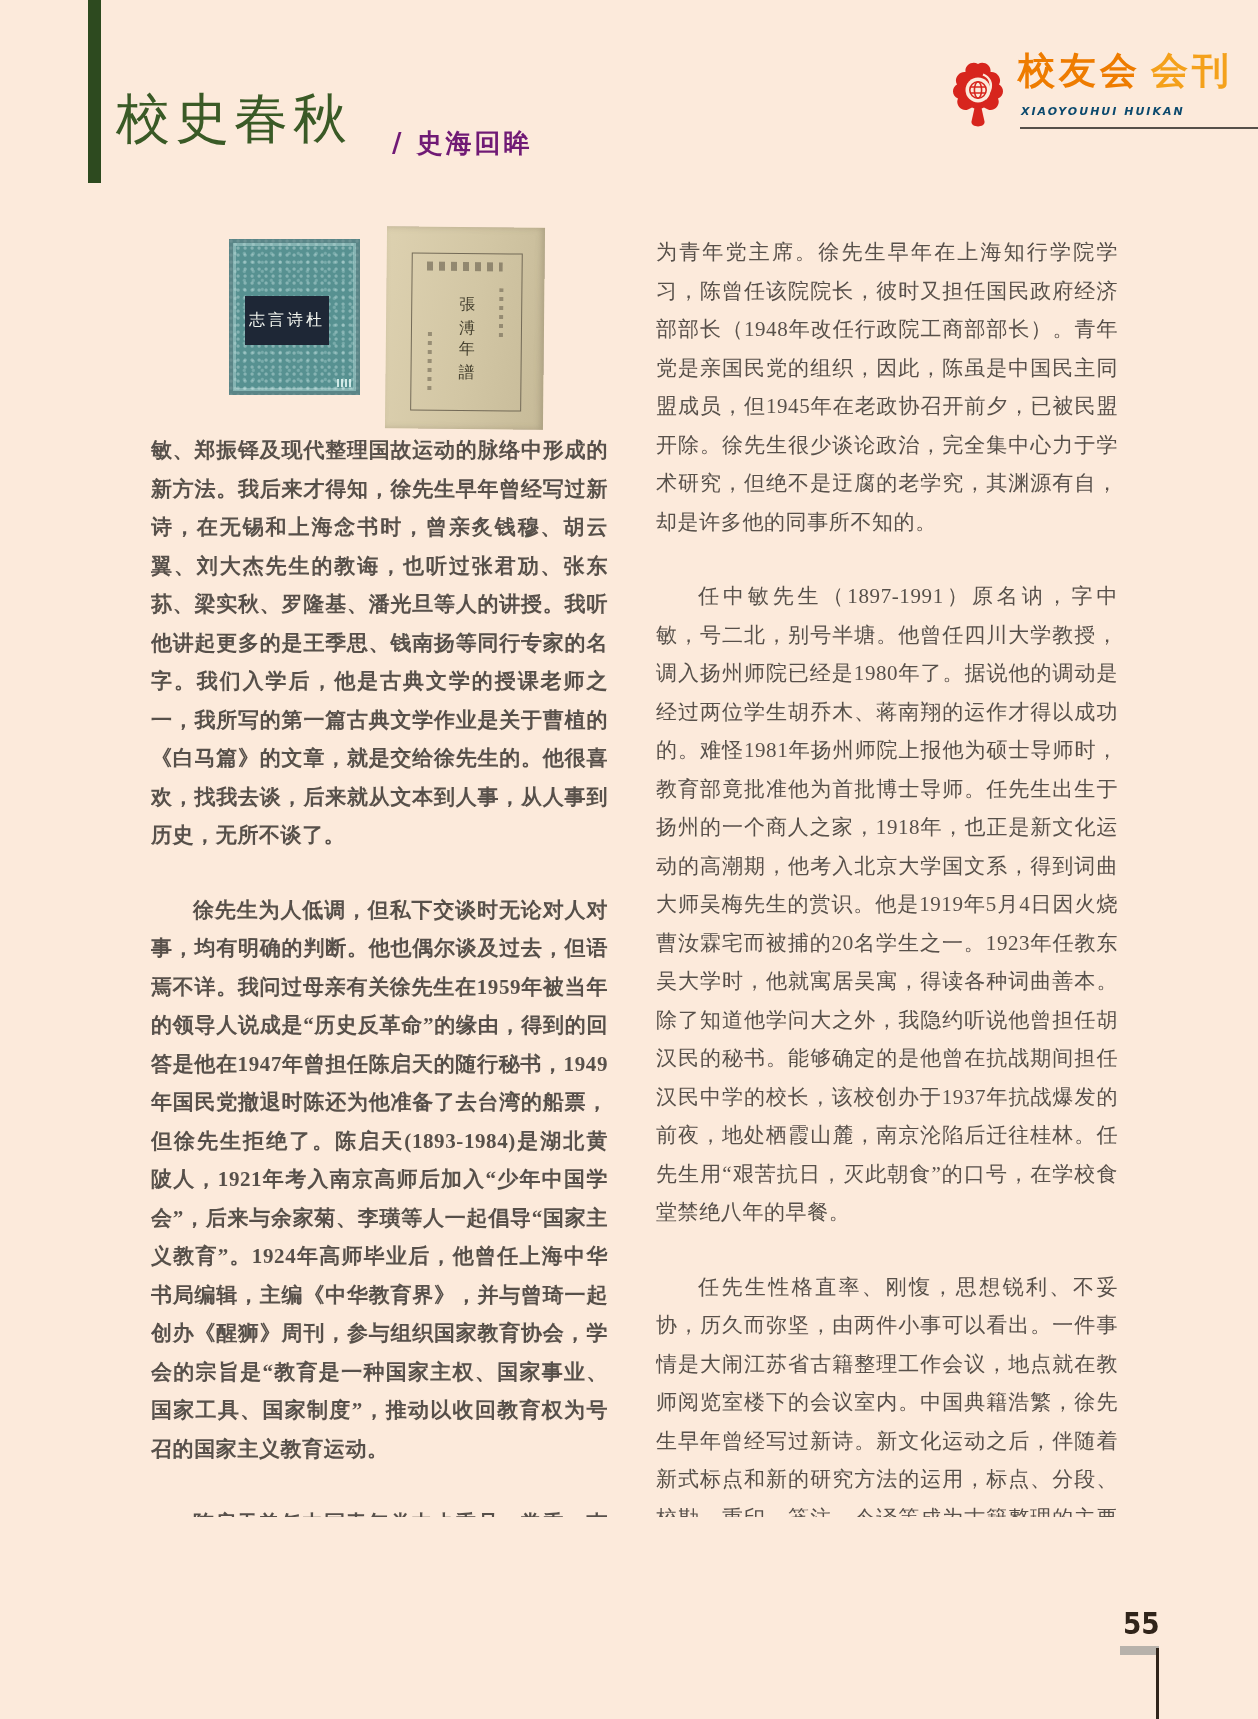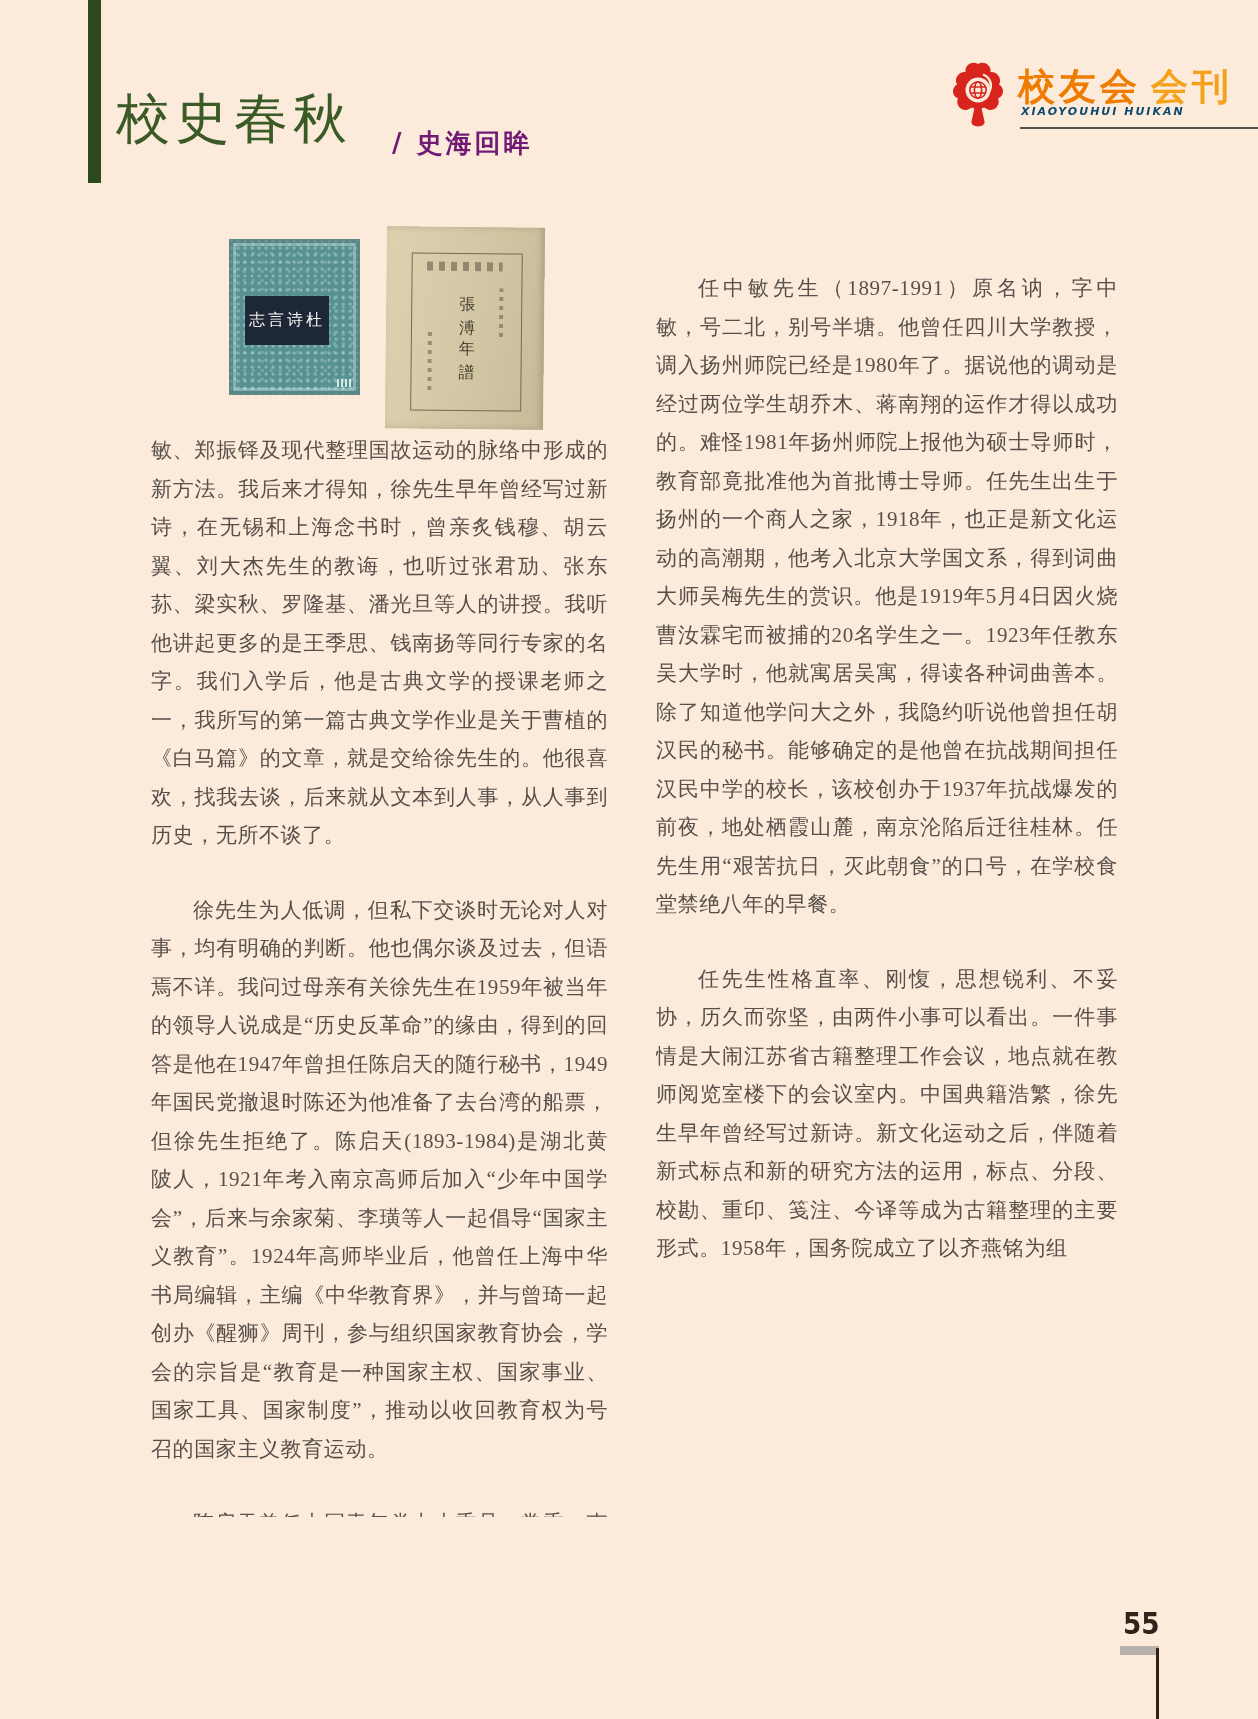--- a/index.html
+++ b/index.html
@@ -17,21 +17,21 @@
     font-family:"DejaVu Sans", sans-serif;
     font-weight:400;font-size:54px;letter-spacing:5px;color:#3a5a26;line-height:1;
   }
   .section-subtitle{
     position:absolute;left:392px;top:130px;
     font-family:"DejaVu Sans", sans-serif;
     font-weight:700;font-size:26px;letter-spacing:3px;color:#701a75;line-height:1;
   }
   .logo{position:absolute;left:948px;top:62px;width:60px;height:74px;}
   .masthead-cn{
-    position:absolute;left:1018px;top:68px;
+    position:absolute;left:1018px;top:52px;
     font-family:"DejaVu Sans", sans-serif;
     font-weight:800;font-size:37px;letter-spacing:4px;line-height:1;text-align:right;
   }
   .masthead-cn .t1{color:#ee7c00;}
   .masthead-cn .t2{color:#f4a11b;margin-left:10px;}
   .masthead-en{
     position:absolute;left:1021px;top:106px;
     font-family:"DejaVu Sans", sans-serif;
     font-style:italic;font-weight:700;font-size:11px;letter-spacing:2px;color:#0c4a6e;line-height:1;
   }
@@ -94,21 +94,21 @@
   
   .col{
     position:absolute;
     color:#57504a;
     font-size:21px;line-height:38.5px;letter-spacing:.6px;
     text-align:justify;text-justify:inter-ideograph;
     overflow:hidden;
   }
   .col p{margin:0;}
   .col p.indent{text-indent:2em;margin-top:36px;}
-  .col-left{left:151px;top:431px;width:457px;height:1086px;}
+  .col-left{left:151px;top:431px;width:457px;height:1086px;font-weight:bold;}
   .col-right{left:656px;top:233px;width:462px;height:1284px;}
 
   
   .page-num{
     position:absolute;left:1120px;top:1605px;width:40px;
     text-align:center;
     font-family:"DejaVu Sans", sans-serif;
     font-weight:800;font-size:31px;color:#30241a;line-height:1.2;
     transform:scaleX(.85);
   }
@@ -159,20 +159,21 @@
       <div class="side-marks-l"></div>
     </div>
   </div>
 
   <div class="col col-left">
     <p>敏、郑振铎及现代整理国故运动的脉络中形成的新方法。我后来才得知，徐先生早年曾经写过新诗，在无锡和上海念书时，曾亲炙钱穆、胡云翼、刘大杰先生的教诲，也听过张君劢、张东荪、梁实秋、罗隆基、潘光旦等人的讲授。我听他讲起更多的是王季思、钱南扬等同行专家的名字。我们入学后，他是古典文学的授课老师之一，我所写的第一篇古典文学作业是关于曹植的《白马篇》的文章，就是交给徐先生的。他很喜欢，找我去谈，后来就从文本到人事，从人事到历史，无所不谈了。</p>
     <p class="indent">徐先生为人低调，但私下交谈时无论对人对事，均有明确的判断。他也偶尔谈及过去，但语焉不详。我问过母亲有关徐先生在1959年被当年的领导人说成是“历史反革命”的缘由，得到的回答是他在1947年曾担任陈启天的随行秘书，1949年国民党撤退时陈还为他准备了去台湾的船票，但徐先生拒绝了。陈启天(1893-1984)是湖北黄陂人，1921年考入南京高师后加入“少年中国学会”，后来与余家菊、李璜等人一起倡导“国家主义教育”。1924年高师毕业后，他曾任上海中华书局编辑，主编《中华教育界》，并与曾琦一起创办《醒狮》周刊，参与组织国家教育协会，学会的宗旨是“教育是一种国家主权、国家事业、国家工具、国家制度”，推动以收回教育权为号召的国家主义教育运动。</p>
     <p class="indent">陈启天曾任中国青年党中央委员、常委、南京沦陷后迁往桂林，1969年夏天在台湾被选举</p>
   </div>
   <div class="col col-right">
+    <p>为青年党主席。徐先生早年在上海知行学院学习，陈曾任该院院长，彼时又担任国民政府经济部部长（1948年改任行政院工商部部长）。青年党是亲国民党的组织，因此，陈虽是中国民主同盟成员，但1945年在老政协召开前夕，已被民盟开除。徐先生很少谈论政治，完全集中心力于学术研究，但绝不是迂腐的老学究，其渊源有自，却是许多他的同事所不知的。</p>
     <p class="indent">任中敏先生（1897-1991）原名讷，字中敏，号二北，别号半塘。他曾任四川大学教授，调入扬州师院已经是1980年了。据说他的调动是经过两位学生胡乔木、蒋南翔的运作才得以成功的。难怪1981年扬州师院上报他为硕士导师时，教育部竟批准他为首批博士导师。任先生出生于扬州的一个商人之家，1918年，也正是新文化运动的高潮期，他考入北京大学国文系，得到词曲大师吴梅先生的赏识。他是1919年5月4日因火烧曹汝霖宅而被捕的20名学生之一。1923年任教东吴大学时，他就寓居吴寓，得读各种词曲善本。除了知道他学问大之外，我隐约听说他曾担任胡汉民的秘书。能够确定的是他曾在抗战期间担任汉民中学的校长，该校创办于1937年抗战爆发的前夜，地处栖霞山麓，南京沦陷后迁往桂林。任先生用“艰苦抗日，灭此朝食”的口号，在学校食堂禁绝八年的早餐。</p>
     <p class="indent">任先生性格直率、刚愎，思想锐利、不妥协，历久而弥坚，由两件小事可以看出。一件事情是大闹江苏省古籍整理工作会议，地点就在教师阅览室楼下的会议室内。中国典籍浩繁，徐先生早年曾经写过新诗。新文化运动之后，伴随着新式标点和新的研究方法的运用，标点、分段、校勘、重印、笺注、今译等成为古籍整理的主要形式。1958年，国务院成立了以齐燕铭为组</p>
   </div>
 
   <div class="page-num">55</div>
   <div class="footer-bar"></div>
   <div class="footer-vline"></div>
 
 </div>
 

